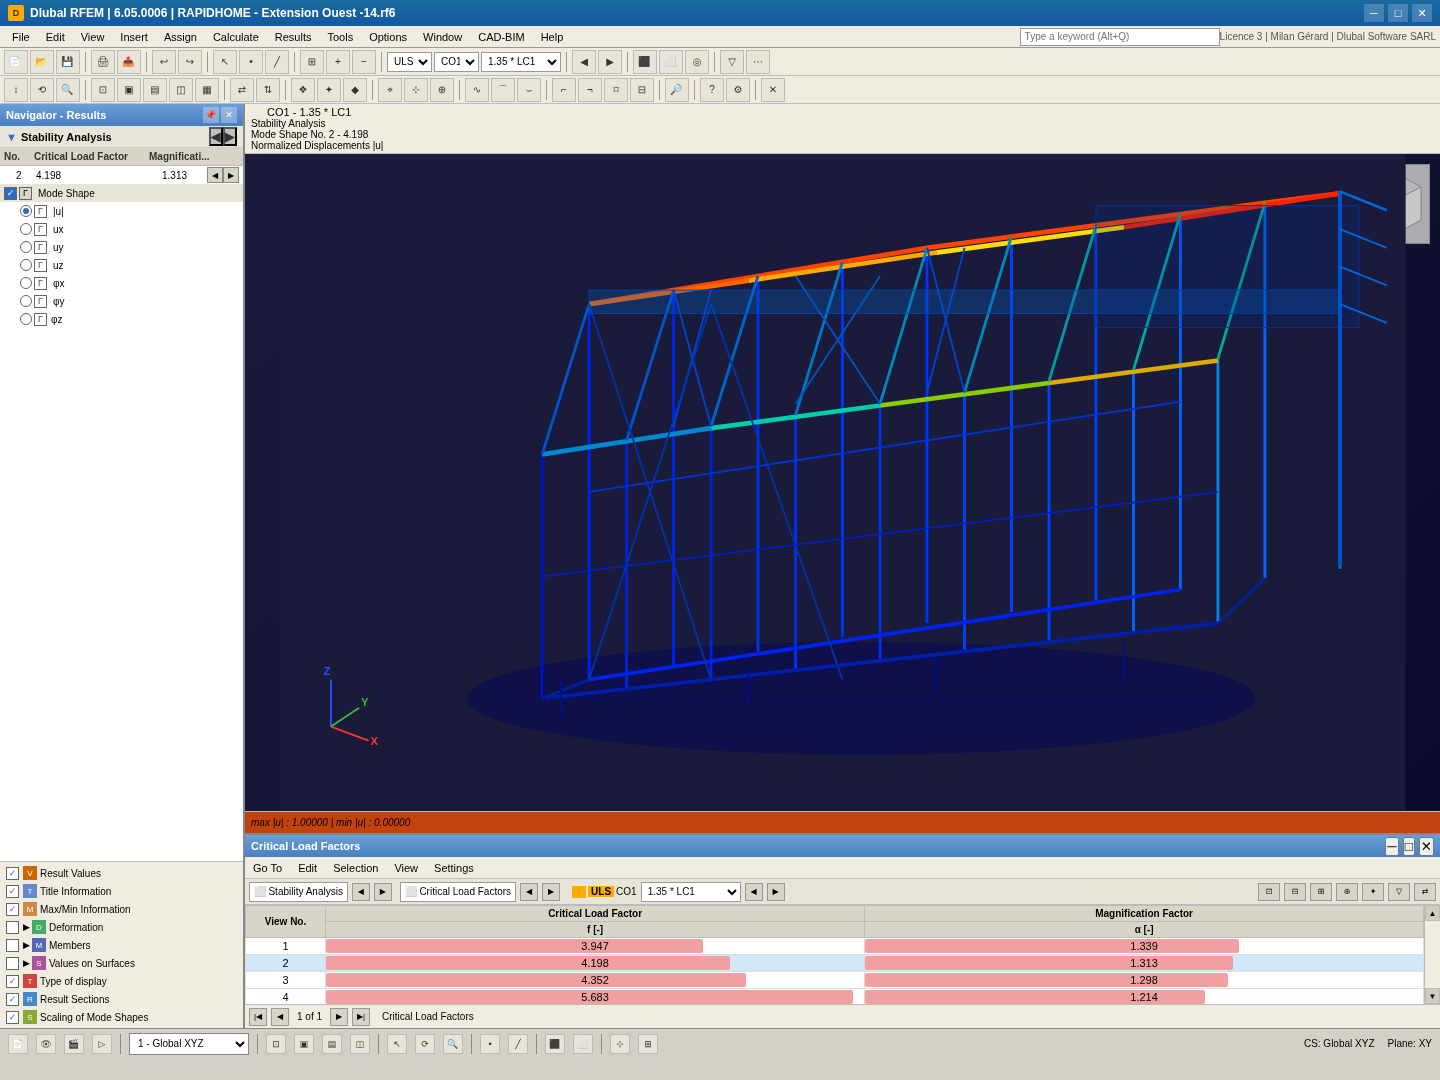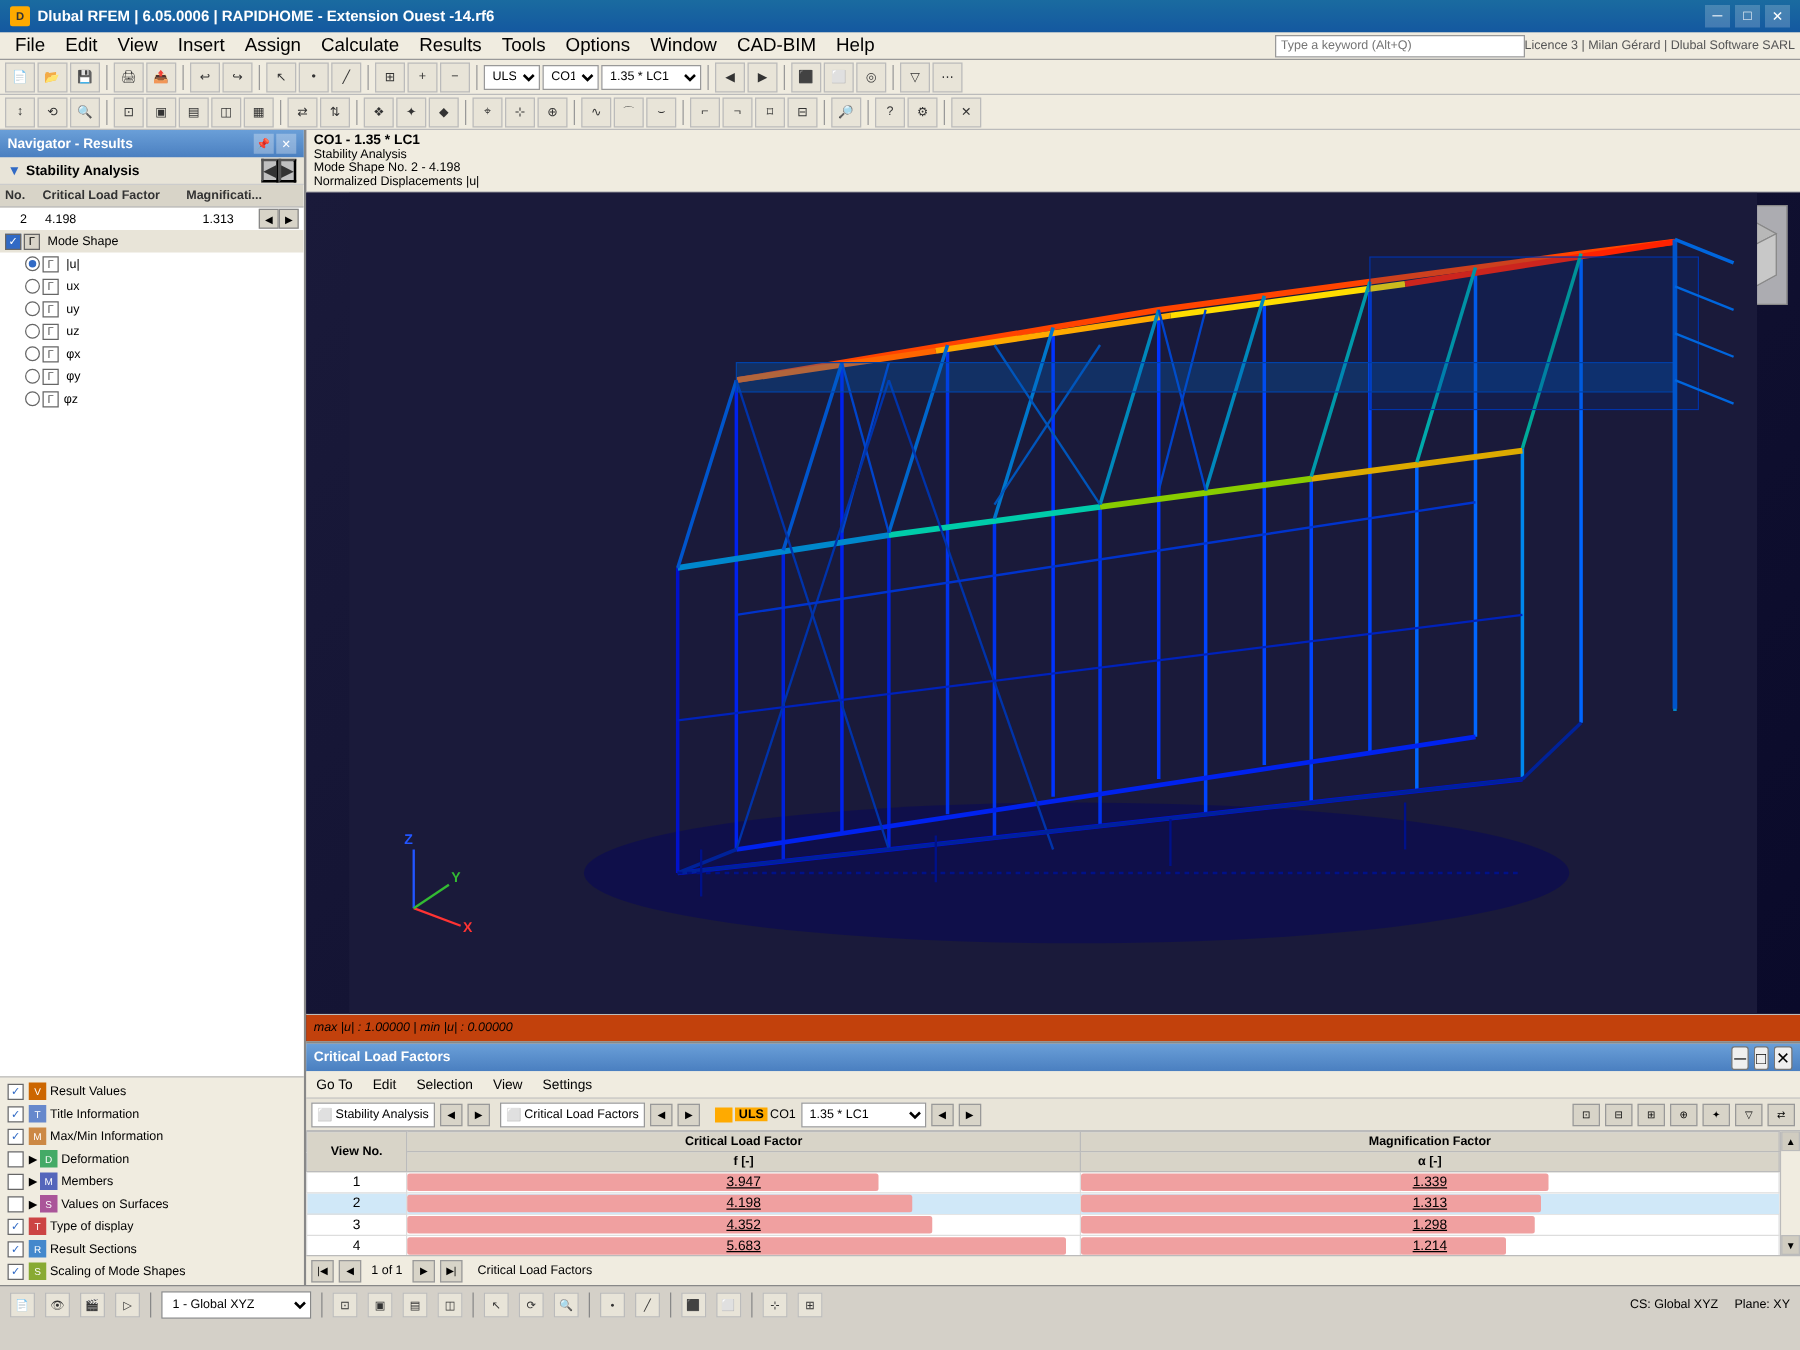--- a/index.html
+++ b/index.html
@@ -22,21 +22,21 @@
 
     
     #menu-bar {
       background: #f0ece0;
       height: 22px;
       display: flex;
       align-items: center;
       border-bottom: 1px solid #999;
       padding: 0 4px;
     }
-    .menu-item { padding: 2px 8px; cursor: pointer; font-size: 15px; color: #000; height: 100%; display: flex; align-items: center; }
+    .menu-item { padding: 2px 8px; cursor: pointer; font-size: 11px; color: #000; height: 100%; display: flex; align-items: center; }
 
     
     .toolbar {
       background: #f0ece0;
       height: 28px;
       display: flex;
       align-items: center;
       border-bottom: 1px solid #bbb;
       padding: 0 4px;
       gap: 2px;
@@ -160,21 +160,21 @@
       position: relative;
     }
 
     
     #info-bar {
       background: #f0ece0;
       padding: 2px 6px;
       font-size: 10px;
       border-bottom: 1px solid #bbb;
     }
-    #info-bar .co-title { font-weight: bold; font-size: 11px; }
+    #info-bar .co-title { font-weight: normal; font-size: 11px; margin-left: 16px; }
 
     
     #view-3d {
       flex: 1;
       background: linear-gradient(135deg, #1a1a3a 0%, #0a0a2a 100%);
       position: relative;
       overflow: hidden;
     }
 
     
@@ -278,21 +278,21 @@
       position: relative;
       text-align: right;
       padding-right: 4px;
     }
     .bar-bg {
       position: absolute;
       left: 0; top: 1px; bottom: 1px;
       background: #f0a0a0;
       border-radius: 2px;
     }
-    .bar-val { position: relative; z-index: 1; text-decoration: underline; }
+    .bar-val { position: relative; z-index: 1; }
 
     
     #bottom-nav-bar {
       background: #f0ece0;
       height: 24px;
       display: flex;
       align-items: center;
       padding: 0 4px;
       border-top: 1px solid #bbb;
       gap: 4px;

